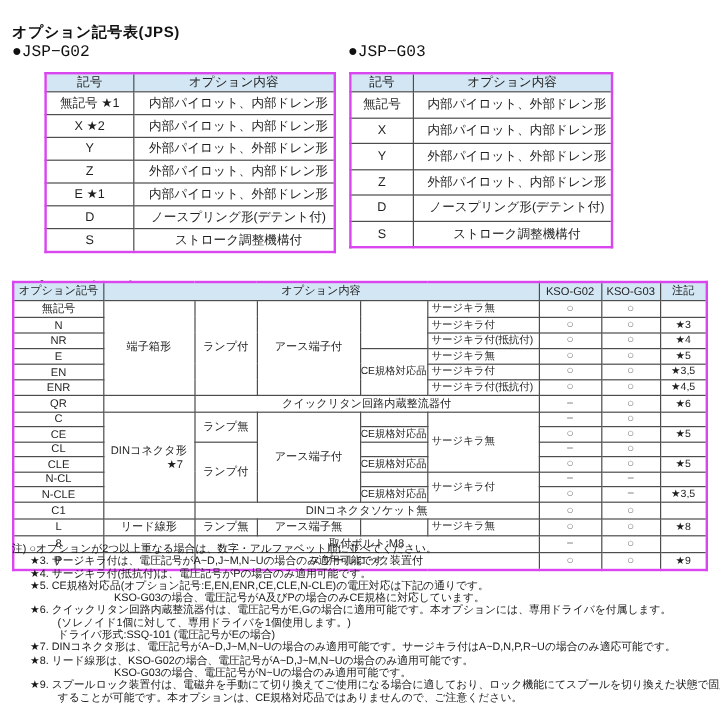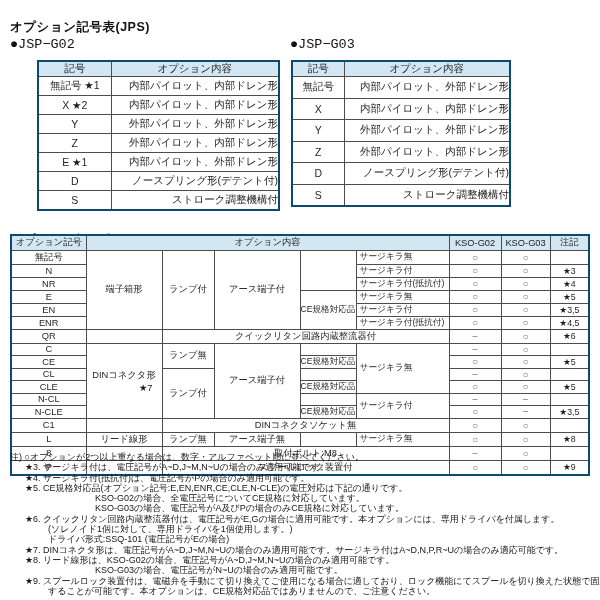--- a/index.html
+++ b/index.html
@@ -2,29 +2,29 @@
 <html><head>
 <meta charset="utf-8">
 <style>
   html,body{margin:0;padding:0;background:#fff;}
   .page{position:relative;width:600px;height:600px;background:#fff;overflow:hidden;
         font-family:"Liberation Sans","DejaVu Sans",sans-serif;color:#1f1f1f;margin-top:12px;}
   .abs{position:absolute;}
   .sec-title{font-size:12.5px;font-weight:bold;letter-spacing:0.5px;color:#111;}
   .tbl-heading{font-size:13.5px;color:#111;font-family:Liberation Mono, monospace;}
   table.t{border-collapse:collapse;table-layout:fixed;position:absolute;background:#fff;
-          border:2px solid #0c4a6e;}
+          border:2px solid #d946ef;}
   table.t td,table.t th{border:1px solid #4d4d4d;padding:0;margin:0;text-align:center;
           vertical-align:middle;overflow:hidden;white-space:nowrap;font-weight:normal;}
   table.t th{background:#d2e6f3;}
   
   .jsp{font-size:10.5px;}
   .jsp tr{height:19px;}
   .jsp tr.hd{height:15px;}
-  .jsp td.content{text-align:right;padding-left:8px;}
+  .jsp td.content{text-align:center;padding-left:8px;}
   .jsp3 tr{height:21.5px;}
   .jsp3 tr.hd{height:14px;}
   
   .kso{font-size:9.3px;}
   .kso tr{height:11.6px;}
   .kso tr.hd{height:15px;}
   .kso td.mark{color:#767676;font-size:10px;}
   .kso td.notec{font-size:8.8px;}
   .kso td.c6l{text-align:left;padding-left:3px;font-size:8.7px;}
   .kso td.cec{font-size:8.6px;}
@@ -305,21 +305,20 @@
       <td class="notec">★9</td>
     </tr>
   </tbody>
     </table>
 
   <div class="abs notes" style="left:10px;top:440px;width:588px;">
     <div class="nl">注) ○オプションが2つ以上重なる場合は、数字・アルファベット順に並べてください。</div>
     <div class="nl i1">★3. サージキラ付は、電圧記号がA~D,J~M,N~Uの場合のみ適用可能です。</div>
     <div class="nl i1">★4. サージキラ付(抵抗付)は、電圧記号がPの場合のみ適用可能です。</div>
     <div class="nl i1">★5. CE規格対応品(オプション記号:E,EN,ENR,CE,CLE,N-CLE)の電圧対応は下記の通りです。</div>
-    <div class="nl i3">KSO-G02の場合、全電圧記号についてCE規格に対応しています。</div>
     <div class="nl i3">KSO-G03の場合、電圧記号がA及びPの場合のみCE規格に対応しています。</div>
     <div class="nl i1">★6. クイックリタン回路内蔵整流器付は、電圧記号がE,Gの場合に適用可能です。本オプションには、専用ドライバを付属します。</div>
     <div class="nl i2">(ソレノイド1個に対して、専用ドライバを1個使用します。)</div>
     <div class="nl i2">ドライバ形式:SSQ-101 (電圧記号がEの場合)</div>
     <div class="nl i1">★7. DINコネクタ形は、電圧記号がA~D,J~M,N~Uの場合のみ適用可能です。サージキラ付はA~D,N,P,R~Uの場合のみ適応可能です。</div>
     <div class="nl i1">★8. リード線形は、KSO-G02の場合、電圧記号がA~D,J~M,N~Uの場合のみ適用可能です。</div>
     <div class="nl i3">KSO-G03の場合、電圧記号がN~Uの場合のみ適用可能です。</div>
     <div class="nl i1">★9. スプールロック装置付は、電磁弁を手動にて切り換えてご使用になる場合に適しており、ロック機能にてスプールを切り換えた状態で固定</div>
     <div class="nl i2">することが可能です。本オプションは、CE規格対応品ではありませんので、ご注意ください。</div>
   </div>

